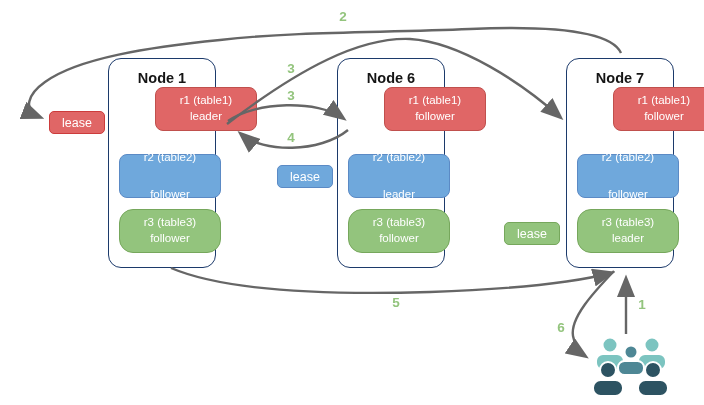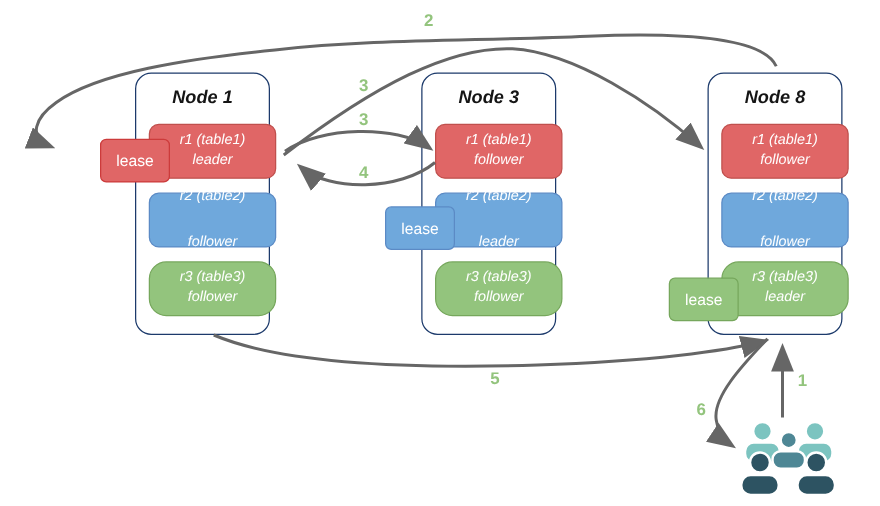--- a/index.html
+++ b/index.html
@@ -2,38 +2,38 @@
 <html><head>
 <meta charset="utf-8">
 <style>
   html,body{margin:0;padding:0;background:#fff;}
   .stage{
     position:relative;width:704px;height:405px;background:#ffffff;overflow:hidden;
     font-family:"Liberation Sans","DejaVu Sans",sans-serif;
   }
   .node{
     position:absolute;top:58px;width:108px;height:210px;background:#ffffff;
-    border:1.6px solid #1c3a6b;border-radius:13px;box-sizing:border-box;z-index:1;font-style:italic;
+    border:1.6px solid #1c3a6b;border-radius:13px;box-sizing:border-box;z-index:1;
   }
   .node-title{
     margin-top:11px;text-align:center;font-size:14.5px;font-weight:bold;color:#151515;
   }
   .replica{
     position:absolute;left:10px;width:102px;height:44px;border-radius:8px;
     box-sizing:border-box;display:flex;flex-direction:column;align-items:center;
     justify-content:center;color:#ffffff;font-size:11.5px;line-height:1.35;text-align:center;
   }
   .replica.red{background:#e06666;border:1.6px solid #c0504d;}
   .replica.blue{background:#6fa8dc;border:1.6px solid #5b8ac5;}
   .replica.green{background:#93c47d;border:1.6px solid #76a75c;}
-  .r-slot-0{top:40px;} .r-slot-1{top:95px;gap:21px;} .r-slot-2{top:150px;border-radius:14px;}
+  .r-slot-0{top:28px;margin-left:36px;} .r-slot-1{top:95px;gap:21px;} .r-slot-2{top:150px;border-radius:14px;}
   .arrows{position:absolute;left:0;top:0;z-index:2;pointer-events:none;}
   .lease{
-    position:absolute;z-index:3;width:56px;height:35px;border-radius:5px;box-sizing:border-box;
-    display:flex;align-items:center;justify-content:center;color:#ffffff;font-size:12.5px;margin-left:31px;
+    position:absolute;z-index:3;width:56px;height:23px;border-radius:5px;box-sizing:border-box;
+    display:flex;align-items:center;justify-content:center;color:#ffffff;font-size:12.5px;
   }
   .lease.red{left:49px;top:111px;background:#e06666;border:1.6px solid #cc3b3b;}
   .lease.blue{left:277px;top:165px;background:#6fa8dc;border:1.6px solid #5b8ac5;}
   .lease.green{left:504px;top:222px;background:#93c47d;border:1.6px solid #76a75c;}
   .step{
     position:absolute;z-index:3;color:#93c47d;font-size:13.5px;font-weight:bold;
     width:16px;text-align:center;
   }
   .step.s2{left:335px;top:9px;}
   .step.s3a{left:283px;top:61px;}
@@ -59,37 +59,37 @@
       <div>r2 (table2)</div>
       <div>follower</div>
     </div>
     <div class="replica green r-slot-2">
       <div>r3 (table3)</div>
       <div>follower</div>
     </div>
   </div>
 
   <div class="node" style="left:337px">
-    <div class="node-title">Node 3</div>
+    <div class="node-title">Node 6</div>
     <div class="replica red r-slot-0">
       <div>r1 (table1)</div>
       <div>follower</div>
     </div>
     <div class="replica blue r-slot-1">
       <div>r2 (table2)</div>
       <div>leader</div>
     </div>
     <div class="replica green r-slot-2">
       <div>r3 (table3)</div>
       <div>follower</div>
     </div>
   </div>
 
   <div class="node" style="left:566px">
-    <div class="node-title">Node 8</div>
+    <div class="node-title">Node 7</div>
     <div class="replica red r-slot-0">
       <div>r1 (table1)</div>
       <div>follower</div>
     </div>
     <div class="replica blue r-slot-1">
       <div>r2 (table2)</div>
       <div>follower</div>
     </div>
     <div class="replica green r-slot-2">
       <div>r3 (table3)</div>

